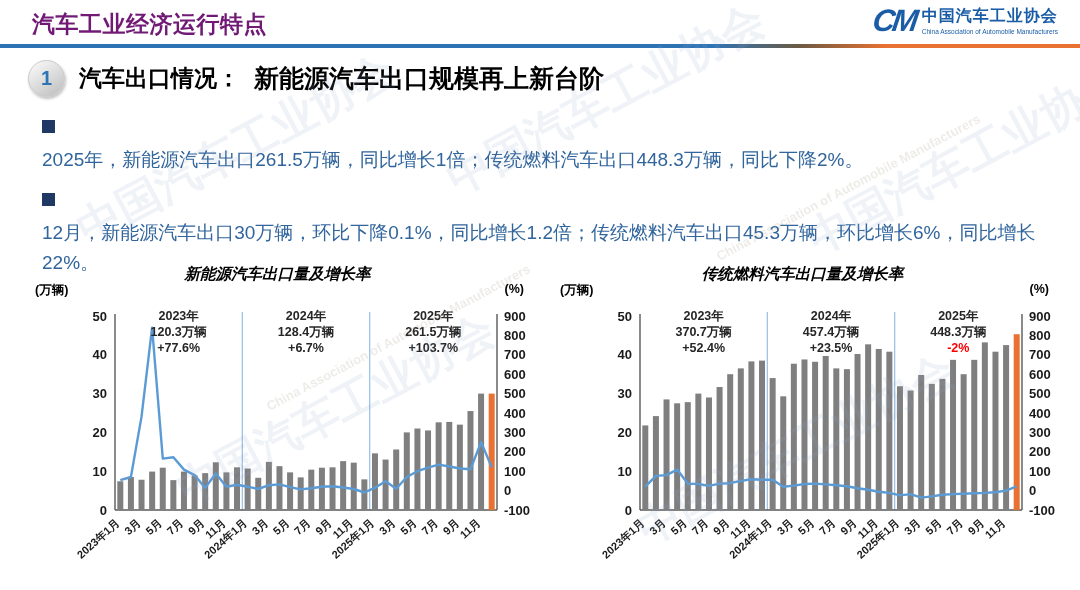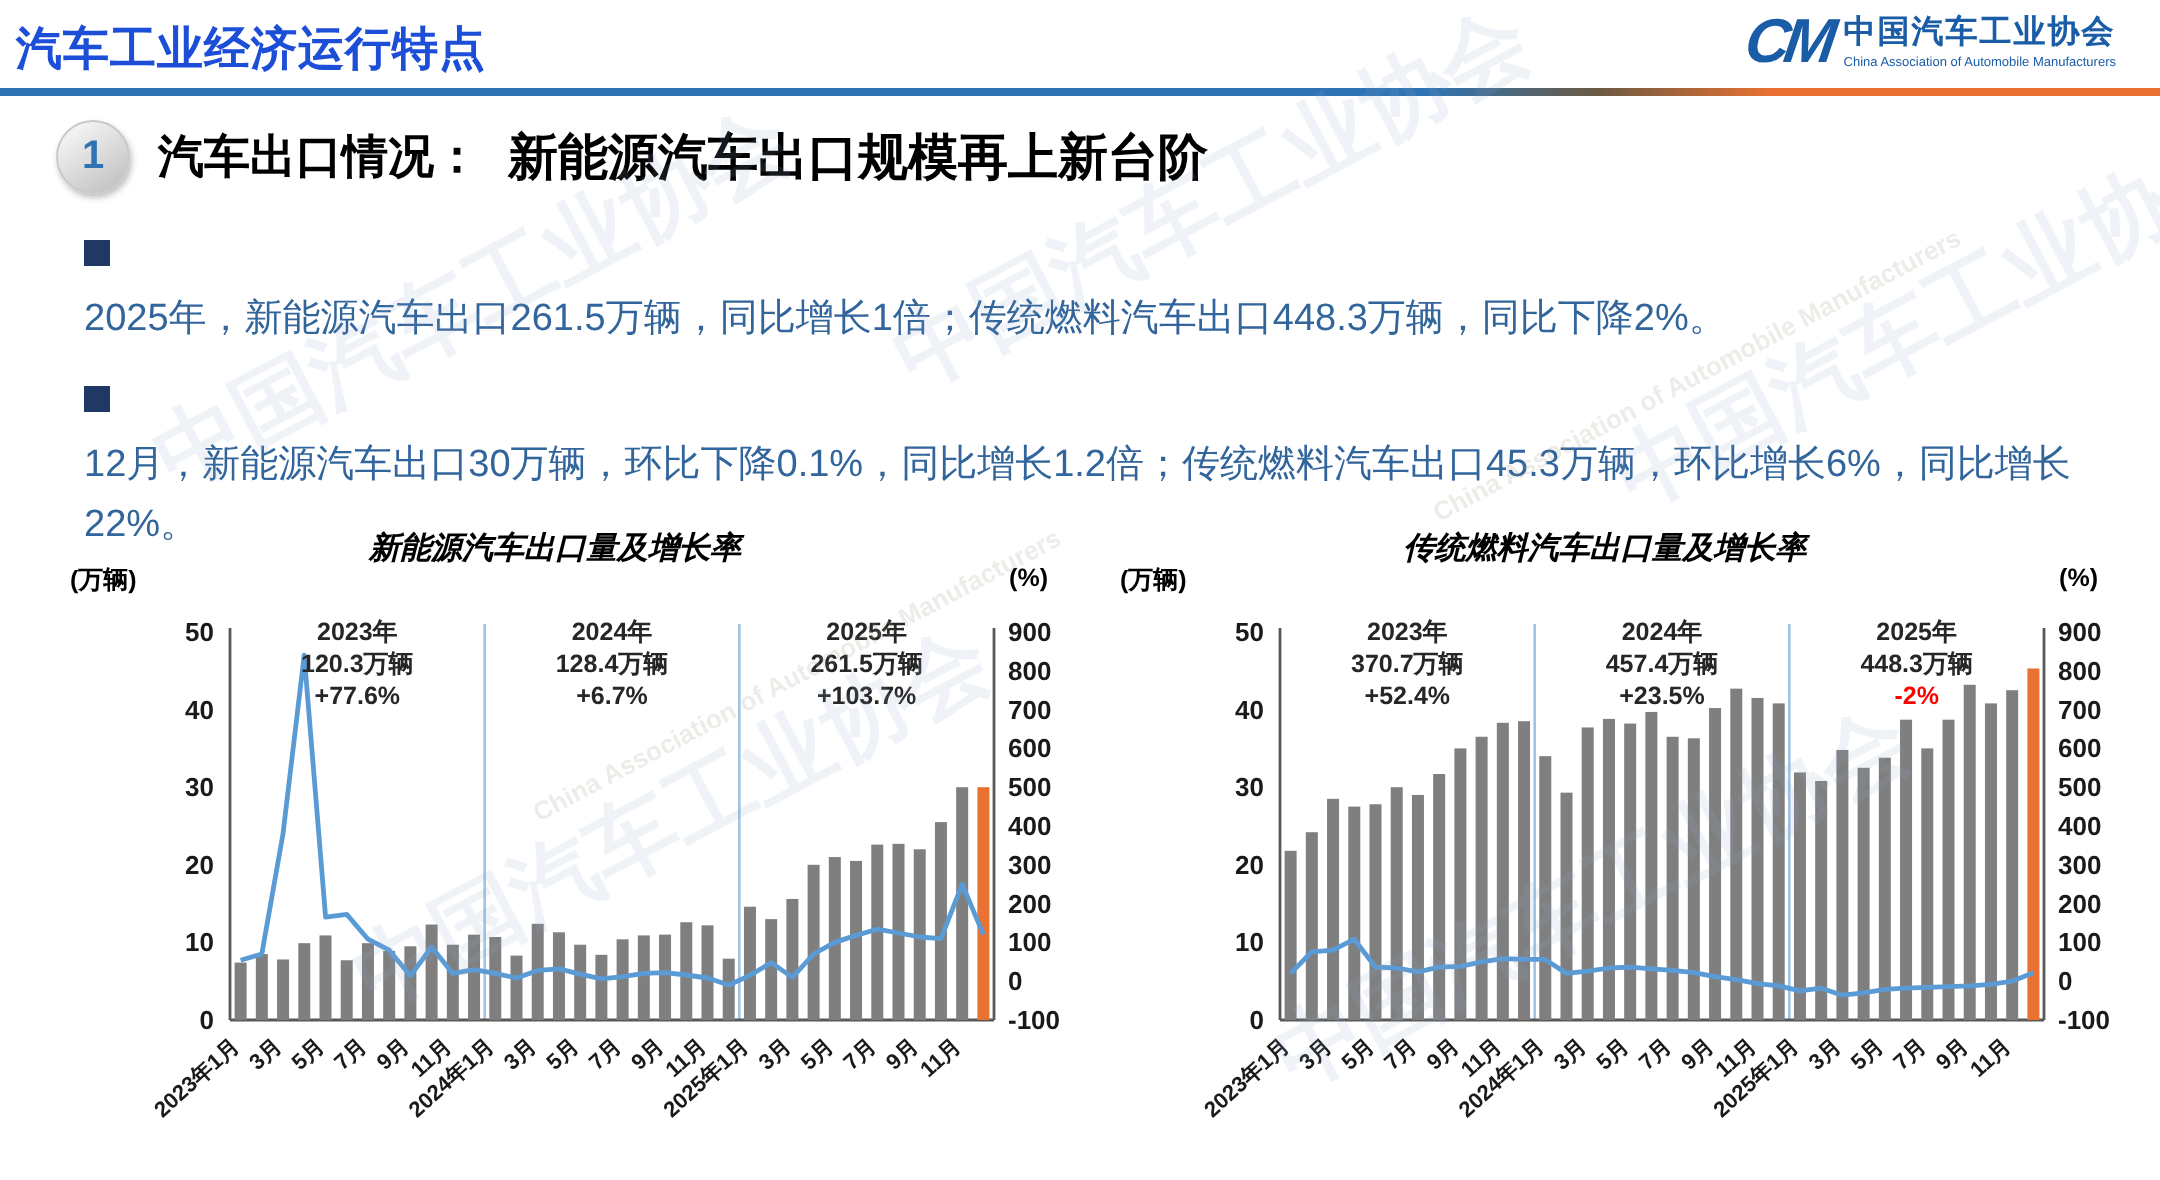--- a/index.html
+++ b/index.html
@@ -6,21 +6,21 @@
   html,body { width:1080px; height:590px; }
   body { font-family:"Liberation Sans", sans-serif; background:#ffffff; position:relative; overflow:hidden; }
   .slide { position:absolute; inset:0; background:#fff; }
 
   
   .wm { position:absolute; white-space:nowrap; font-weight:bold; pointer-events:none; z-index:3; }
   .wm-cn { font-size:44px; color:rgba(145,165,195,0.14); }
   .wm-en { font-size:13px; color:rgba(160,150,130,0.18); }
 
   
-  .hdr-title { position:absolute; left:8px; top:9px; font-size:23px; font-weight:bold; color:#1d4ed8; letter-spacing:0.5px; z-index:2; }
+  .hdr-title { position:absolute; left:32px; top:9px; font-size:23px; font-weight:bold; color:#701a75; letter-spacing:0.5px; z-index:2; }
   .logo { position:absolute; right:22px; top:5px; display:flex; align-items:center; gap:7px; z-index:2; }
   .logo-mark { font-size:31px; font-weight:900; font-style:italic; color:#1A5DA6; transform:skewX(-8deg); letter-spacing:-3px; line-height:1; }
   .logo-txt { display:flex; flex-direction:column; }
   .logo-cn { font-size:16px; font-weight:bold; color:#1A5DA6; letter-spacing:1px; }
   .logo-en { font-size:6.5px; color:#1A5DA6; margin-top:1px; }
   .divider { position:absolute; left:0; right:0; top:44px; height:3.5px; z-index:2;
     background:linear-gradient(90deg,#2E74B5 0%,#2E74B5 66%,#6b5a42 74%,#E97132 82%,#E97132 100%); }
 
   
   .section { position:absolute; left:28px; top:60px; display:flex; align-items:center; gap:14px; z-index:2; }

